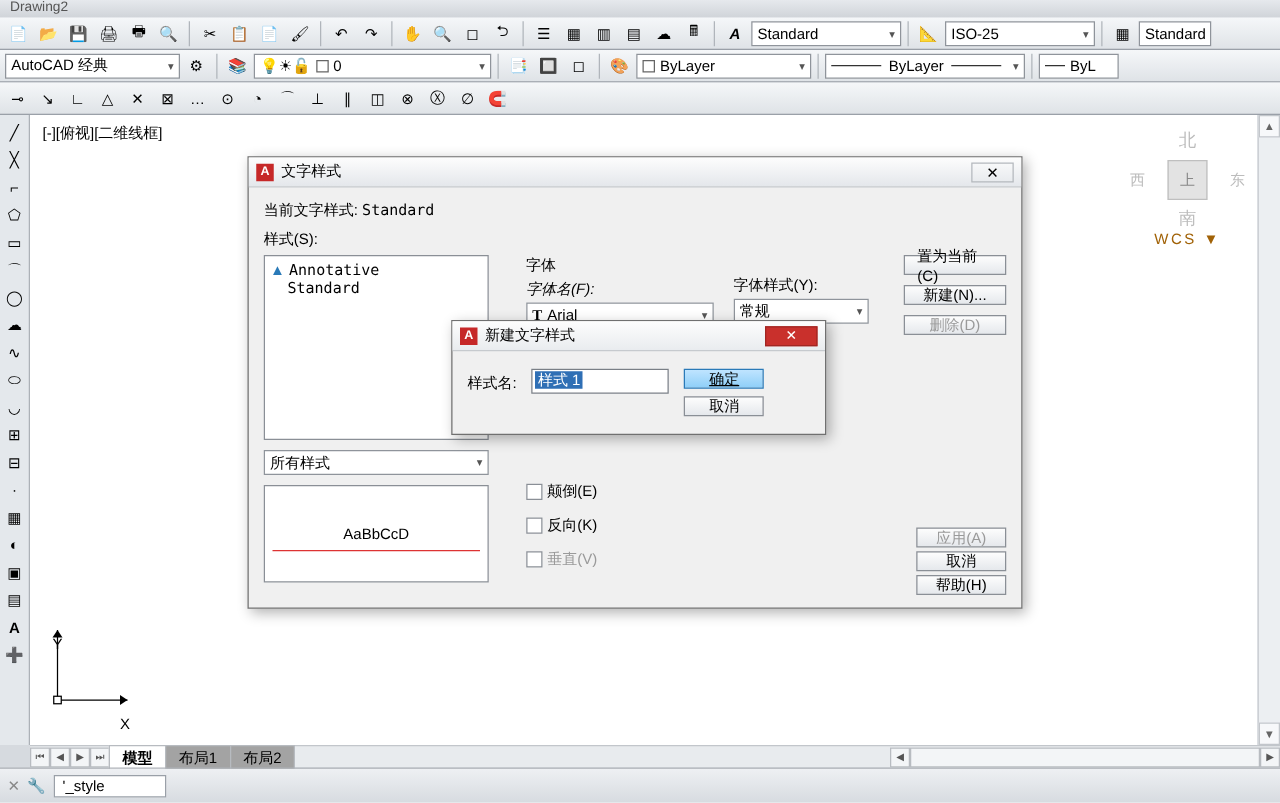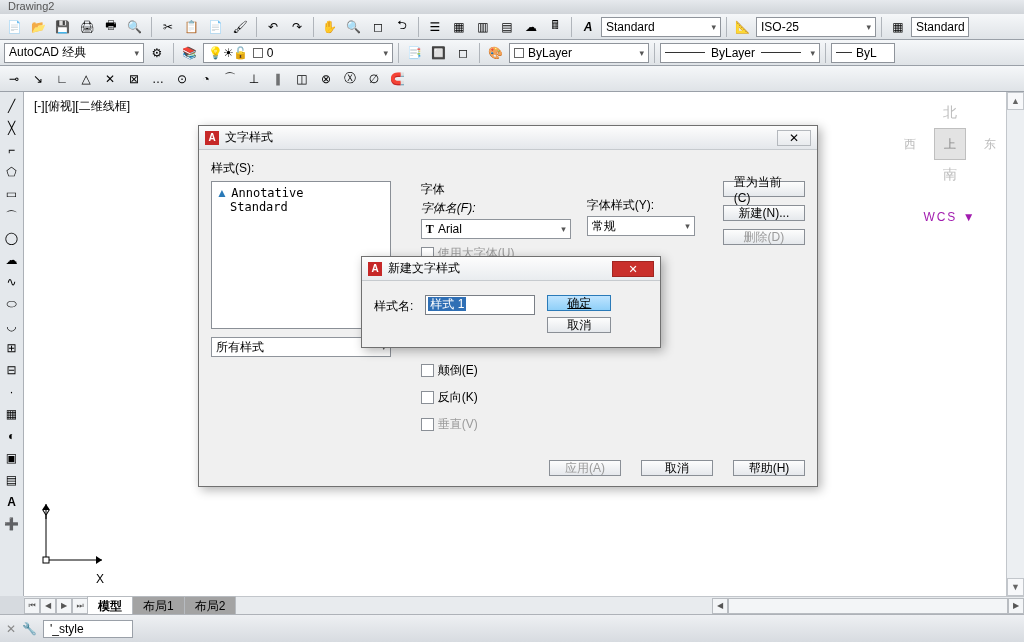--- a/index.html
+++ b/index.html
@@ -27,21 +27,21 @@
 
 
 .canvas { position:absolute; left:24px; top:92px; right:0; bottom:46px; background:#fff; }
 .viewlabel { position:absolute; left:10px; top:6px; font-size:12px; color:#000; }
 .ucs { position:absolute; left:14px; bottom:20px; }
 
 
 .viewcube { position:absolute; right:28px; top:104px; width:92px; height:140px; text-align:center; color:#bcbcbc; }
 .viewcube .n { font-size:14px; }
 .cube { width:32px; height:32px; background:#e3e3e3; border:1px solid #bfbfbf; margin:6px auto; display:flex; align-items:center; justify-content:center; color:#888; }
-.wcs { margin-top:26px; color:#a21caf; letter-spacing:2px; }
+.wcs { color:#a16207; letter-spacing:2px; }
 
 
 .vscroll { position:absolute; right:0; top:92px; width:18px; bottom:46px; background:#eceff2; border-left:1px solid #c2c6cb; }
 .vscroll .up,.vscroll .down { height:18px; background:#f7f8fa; border:1px solid #c2c6cb; display:flex; align-items:center; justify-content:center; color:#666; font-size:9px; }
 .vscroll .down { position:absolute; bottom:0; left:0; right:0; }
 
 
 .tabstrip { position:absolute; left:24px; right:0; bottom:28px; height:18px; background:#e8ebee; border-top:1px solid #c2c6cb; display:flex; align-items:center; }
 .tabnav { display:flex; }
 .tabnav span { width:16px; height:16px; border:1px solid #b8bcc1; background:#f3f5f7; display:flex; align-items:center; justify-content:center; font-size:8px; color:#555; }
@@ -274,32 +274,39 @@
   <span class="txt"><span>'_style</span></span>
 </div>
 
 <div class="dialog" id="dlg-textstyle">
   <div class="dlg-title">
     <span class="alogo">A</span>
     <span>文字样式</span>
     <span class="x" style="border:1px solid #b4b8bd;">✕</span>
   </div>
   <div style="padding:10px 12px;">
+    <div style="margin-bottom:6px;">
+      <span>当前文字样式:</span>
+      <span style="font-family:monospace;">Standard</span>
+    </div>
     <div>样式(S):</div>
     <div style="display:flex;gap:28px;margin-top:4px;">
 
       <div style="width:186px;">
         <div class="stylelist">
           <div><span style="color:#2a7ab8;">▲</span> <span style="font-family:monospace;">Annotative</span></div>
           <div style="font-family:monospace;padding-left:14px;">Standard</div>
         </div>
         <div class="combo" style="margin-top:8px;width:180px;">
           <span>所有样式</span>
             <span class="arrow">▾</span>
         </div>
+        <div class="preview" style="margin-top:8px;">
+            <span>AaBbCcD</span>
+          </div>
       </div>
 
       <div style="flex:1;position:relative;">
         <div style="display:flex;gap:16px;">
           <div style="flex:1;">
             <div>字体</div>
             <div style="margin-top:2px;font-style:italic;">字体名(F):</div>
             <div class="combo" style="width:150px;margin-top:2px;">
               <span style="font-family:serif;font-weight:bold;">T</span>
               <span style="margin-left:4px;">Arial</span>
@@ -326,21 +333,21 @@
         </div>
       </div>
 
       <div style="width:84px;display:flex;flex-direction:column;gap:8px;">
         <div class="btn">置为当前(C)</div>
         <div class="btn">新建(N)...</div>
         <div class="btn disabled">删除(D)</div>
       </div>
     </div>
 
-    <div style="position:absolute;right:12px;bottom:10px;display:flex;gap:20px;">
+    <div style="position:absolute;right:12px;bottom:10px;display:flex;gap:3px;flex-direction:column;">
       <div class="btn disabled">应用(A)</div>
       <div class="btn">取消</div>
       <div class="btn">帮助(H)</div>
     </div>
   </div>
 </div>
 
 <div class="dialog" id="dlg-new">
   <div class="dlg-title">
     <span class="alogo">A</span>

